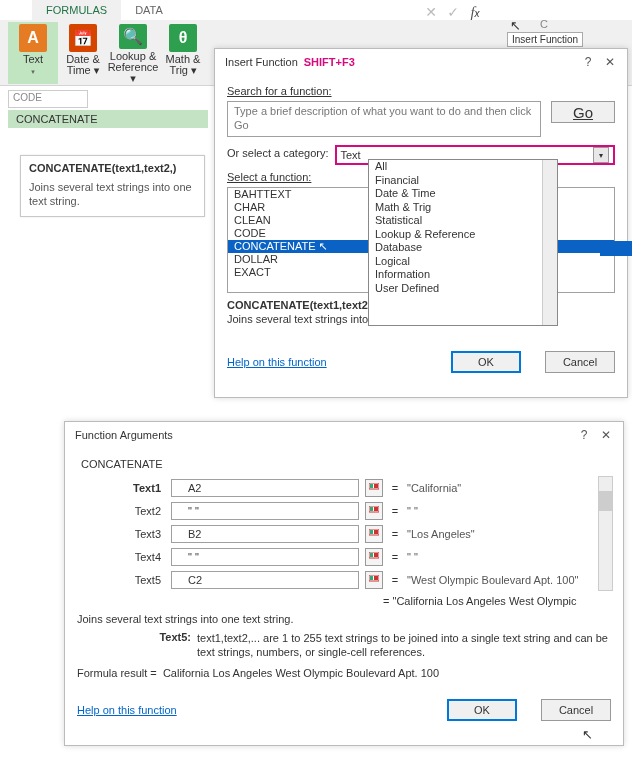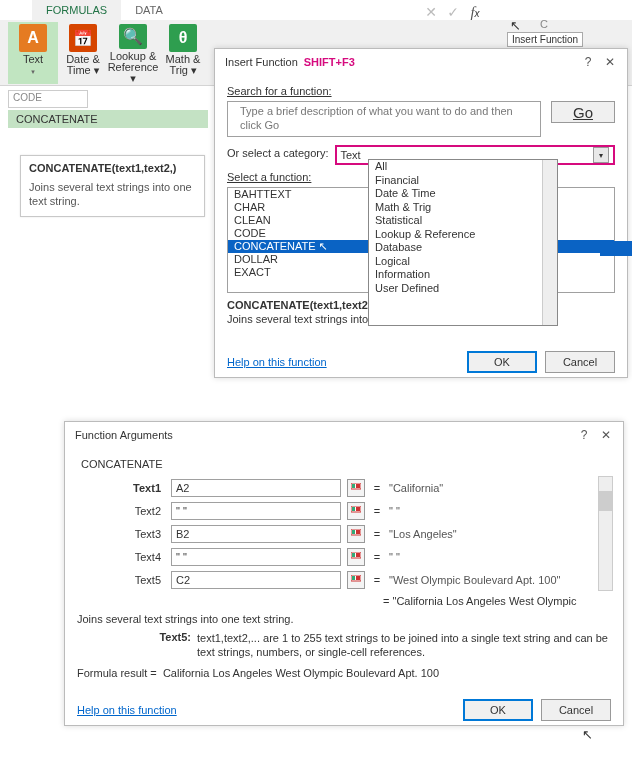--- a/index.html
+++ b/index.html
@@ -28,50 +28,50 @@
 .dlg{position:absolute;background:#fff;border:1px solid #bbb;box-shadow:0 0 6px rgba(0,0,0,.15)}
 .dlg-title{display:flex;align-items:center;height:26px;padding:0 6px 0 10px;font-size:11px}
 .dlg-title .t{flex:0 0 auto}
 .dlg-title .shift{color:#d60a7e;margin-left:6px;font-weight:600}
 .dlg-title .sp{flex:1}
 .dlg-title .hb,.dlg-title .cb{width:22px;text-align:center;font-size:12px;color:#555;cursor:pointer}
 .dlg-body{padding:10px 12px}
 .lbl{font-size:11px;margin-bottom:4px;display:block;cursor:default}
 .lbl.ul{text-decoration:underline}
 .search-row{display:flex;gap:10px;margin-bottom:8px}
-.search-in{flex:1;height:36px;border:1px solid #a0a0a0;padding:2px 12px;font-size:11px;color:#777;line-height:14px}
+.search-in{flex:1;height:36px;border:1px solid #a0a0a0;padding:2px 6px;font-size:11px;color:#777;line-height:14px}
 .go-btn{width:64px;height:22px;border:1px solid #999;background:#f0f0f0;font-size:15px;text-decoration:underline;cursor:pointer}
 .cat-row{display:flex;align-items:center;gap:6px;margin-bottom:6px;position:relative}
 .cat-sel{flex:1;height:20px;border:2px solid #d60a7e;padding:0 4px;font-size:11px;display:flex;align-items:center;justify-content:space-between}
 .cat-sel .ar{width:16px;height:16px;background:#e8e8e8;border:1px solid #999;display:flex;align-items:center;justify-content:center;font-size:8px}
 .fn-list-wrap{position:relative;margin-bottom:6px}
 .fn-list{border:1px solid #a0a0a0;height:106px;overflow:hidden;font-size:11px}
 .fn-item{padding:0 6px;line-height:13px}
 .fn-item.sel{background:#0a63c4;color:#fff}
 .cat-dd{position:absolute;left:141px;top:0;width:190px;background:#fff;border:1px solid #888;z-index:5}
 .cat-dd .scroll{position:absolute;right:0;top:0;bottom:0;width:15px;background:#eee;border-left:1px solid #ccc}
 .cat-dd-item{padding:0 6px;line-height:13.5px;font-size:11px}
 .cat-dd-item.sel{background:#0a63c4;color:#fff}
 .cursor2{font-size:12px;margin-left:2px;position:relative;top:1px}
 .blue-bar{position:absolute;right:-55px;width:70px;height:15px;background:#0a63c4}
 .fn-sig{font-weight:bold;font-size:11px;margin-top:4px}
 .fn-desc{font-size:11px;margin:2px 0 10px}
-.dlg-foot{display:flex;align-items:center;padding:6px 12px 4px;gap:8px}
+.dlg-foot{display:flex;align-items:center;padding:6px 12px 24px;gap:24px}
 .link{color:#0066cc;text-decoration:underline;cursor:pointer;font-size:11px}
 .dlg-foot .sp{flex:1}
 .btn{width:70px;height:22px;border:1px solid #999;background:#f0f0f0;font-size:11px;cursor:pointer}
 .btn.def{border:1px solid #0078d7;box-shadow:inset 0 0 0 1px #0078d7}
 .args-dlg{left:64px;top:421px;width:560px}
 .args-body{padding:8px 12px 4px}
 .args-fn{font-size:11px;margin:2px 0 6px 4px}
 .args-grid{position:relative}
 .arg-row{display:flex;align-items:center;height:23px;gap:6px}
 .arg-lbl{width:88px;text-align:right;font-size:11px;padding-right:4px}
 .arg-lbl.bold{font-weight:bold}
-.arg-in{width:170px;height:18px;border:1px solid #a0a0a0;padding:0 4px;font-size:11px}
+.arg-in{width:188px;height:18px;border:1px solid #a0a0a0;padding:0 16px;font-size:11px}
 .ref-btn{width:18px;height:18px;border:1px solid #999;background:#f4f4f4;display:flex;align-items:center;justify-content:center}
 .ref-ico{width:10px;height:10px;display:block}
 .eq{width:12px;text-align:center;font-size:11px}
 .val{font-size:11px;color:#555}
 .args-scroll{position:absolute;right:-2px;top:0;width:15px;height:115px;background:#eee;border:1px solid #ccc}
 .args-scroll .th{height:20px;background:#cdcdcd;margin-top:14px}
 .args-result-eq{margin:4px 0 6px 306px;font-size:11px}
 .args-result-eq::before{content:"= ";}
 .args-desc{font-size:11px;margin:4px 0 6px}
 .args-detail{display:flex;font-size:11px;margin:4px 0 4px}

